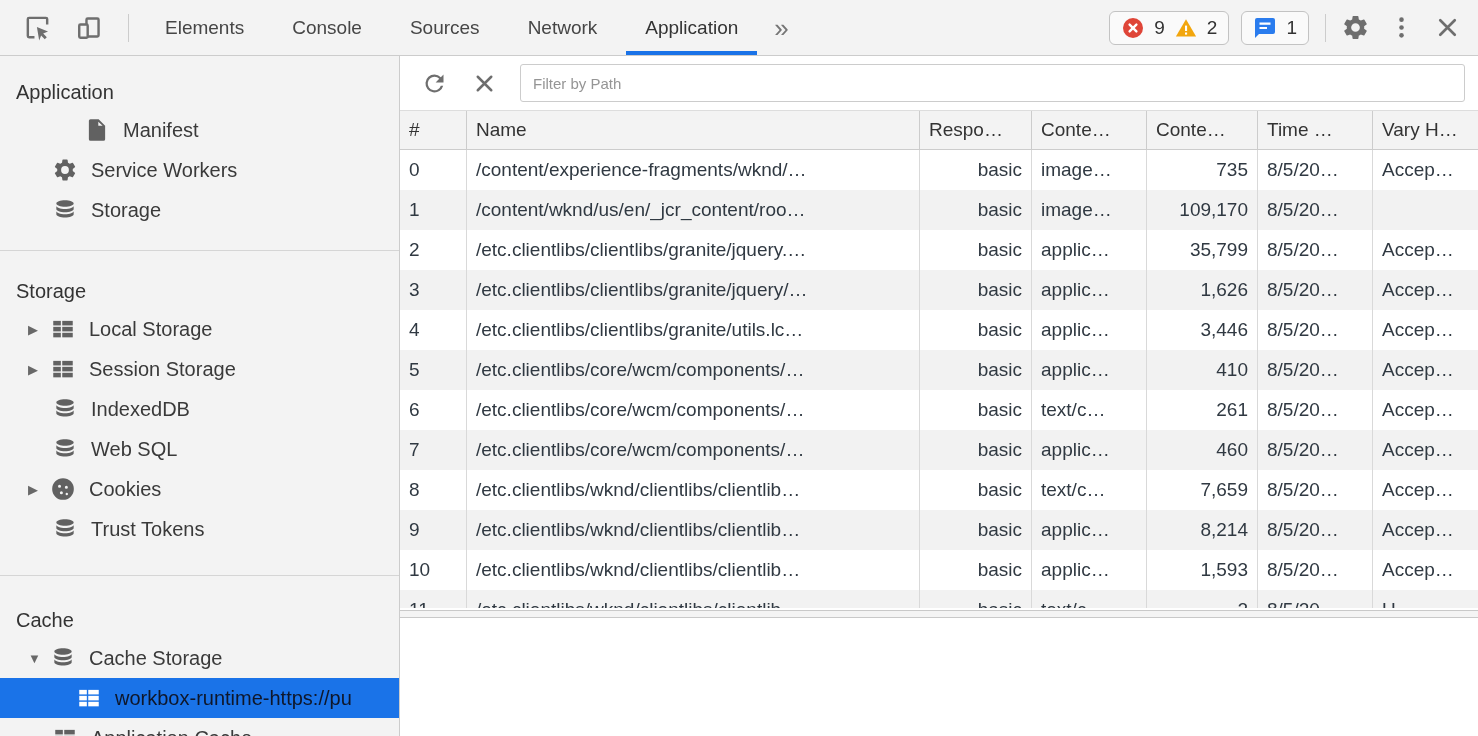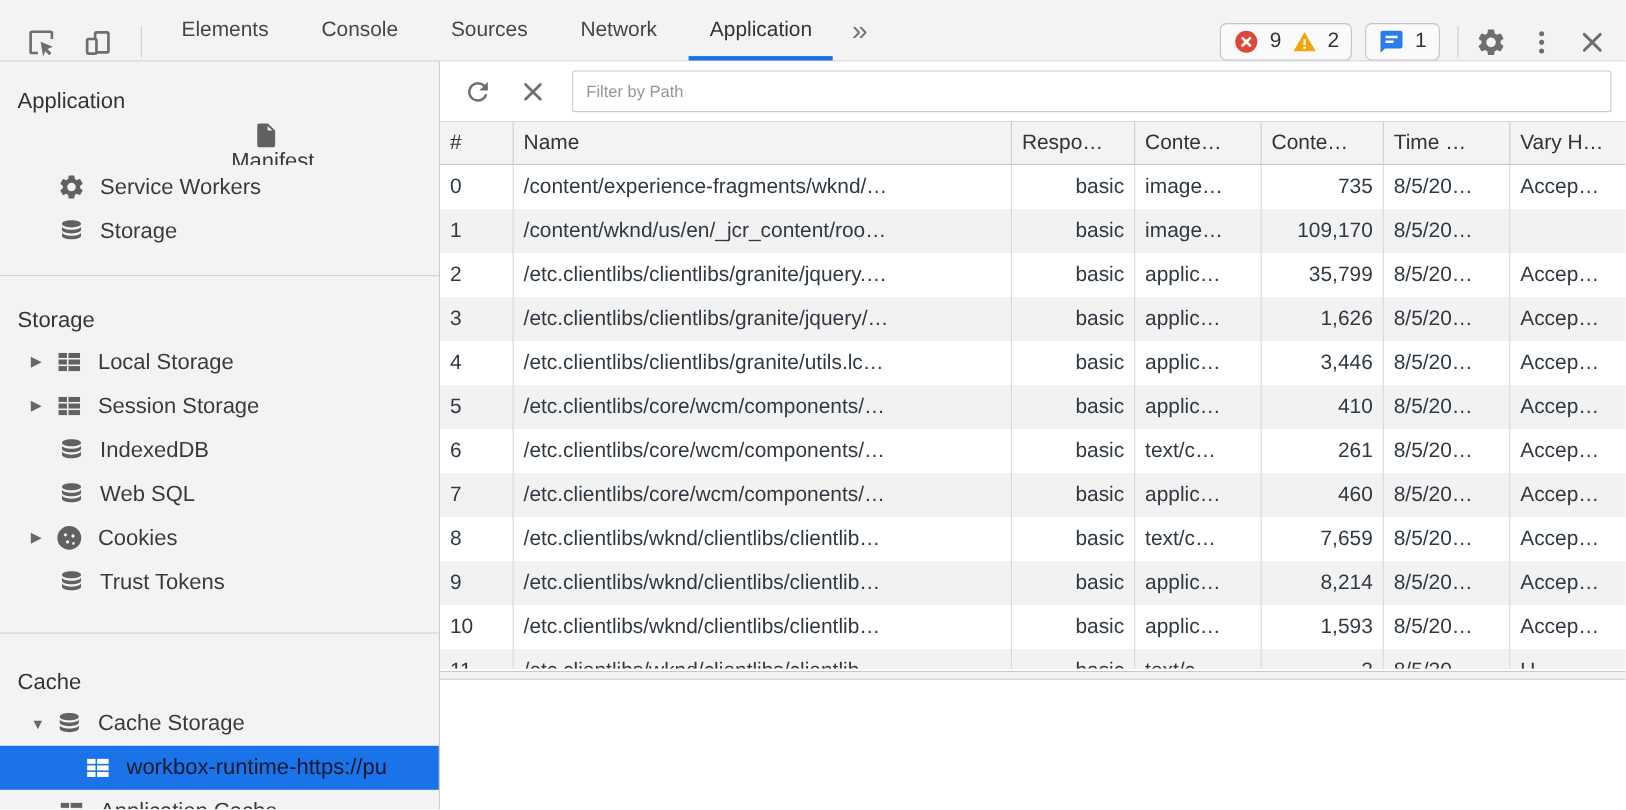--- a/index.html
+++ b/index.html
@@ -1,21 +1,21 @@
 <!DOCTYPE html>
 <html><head>
 <meta charset="utf-8">
 <style>
   * { box-sizing: border-box; margin: 0; padding: 0; }
   body { font-family: "Liberation Sans", "DejaVu Sans", sans-serif; background: #fff; }
   .devtools { position: relative; width: 1478px; height: 736px; background: #fff; overflow: hidden; color: #333; }
 
   
   .tabbar { position: absolute; top: 0; left: 0; right: 0; height: 56px; background: #f3f3f3;
-            border-bottom: 1px solid #ccc; display: flex; align-items: flex-end; }
+            border-bottom: 1px solid #ccc; display: flex; align-items: center; }
   .tb-icons { display: flex; align-items: center; padding-left: 20px; gap: 18px; }
   .tb-icon { width: 34px; height: 34px; color: #6e6e6e; display: flex; align-items: center; justify-content: center; cursor: pointer; }
   .tb-icon svg { width: 29px; height: 29px; }
   .tb-sep { width: 1px; height: 28px; background: #ccc; margin-left: 4px; }
   .tab-strip { display: flex; align-items: stretch; height: 100%; margin-left: 12px; }
   .tab { display: flex; align-items: center; padding: 0 24px; font-size: 19px; color: #464646; position: relative; cursor: pointer; white-space: nowrap; }
   .tab.active { color: #333; }
   .tab.active::after { content: ""; position: absolute; left: 5px; right: 5px; bottom: 0; height: 4px; background: #1a73e8; }
   .chevron { font-size: 26px; color: #757575; padding: 0 12px; cursor: pointer; line-height: 56px; }
   .tb-right { margin-left: auto; display: flex; align-items: center; gap: 12px; padding-right: 14px; }
@@ -150,21 +150,21 @@
         <svg viewBox="0 0 24 24" fill="none" stroke="currentColor" stroke-width="2.2" stroke-linecap="round">
             <path d="M6 6l12 12M18 6L6 18"></path>
           </svg>
       </span>
     </div>
   </div>
 
   <div class="sidebar">
       <div class="side-section sec0">
         <div class="side-title">Application</div>
-        <div class="side-item" style="padding-left: 84px; flex-direction: column;">
+        <div class="side-item" style="padding-left: 84px;">
           <span class="icon side-icon">
             <svg viewBox="0 0 24 24" fill="currentColor">
               <path fill-rule="evenodd" d="M13.5 2H6a1.5 1.5 0 0 0-1.5 1.5v17A1.5 1.5 0 0 0 6 22h12a1.5 1.5 0 0 0 1.5-1.5V8L13.5 2zm-.3 2.3L17.2 8h-4V4.3z"></path>
             </svg>
           </span>
           <span class="side-label">Manifest</span>
         </div>
         <div class="side-item" style="padding-left: 52px;">
           <span class="icon side-icon">
             <svg viewBox="0 0 24 24" fill="currentColor">

